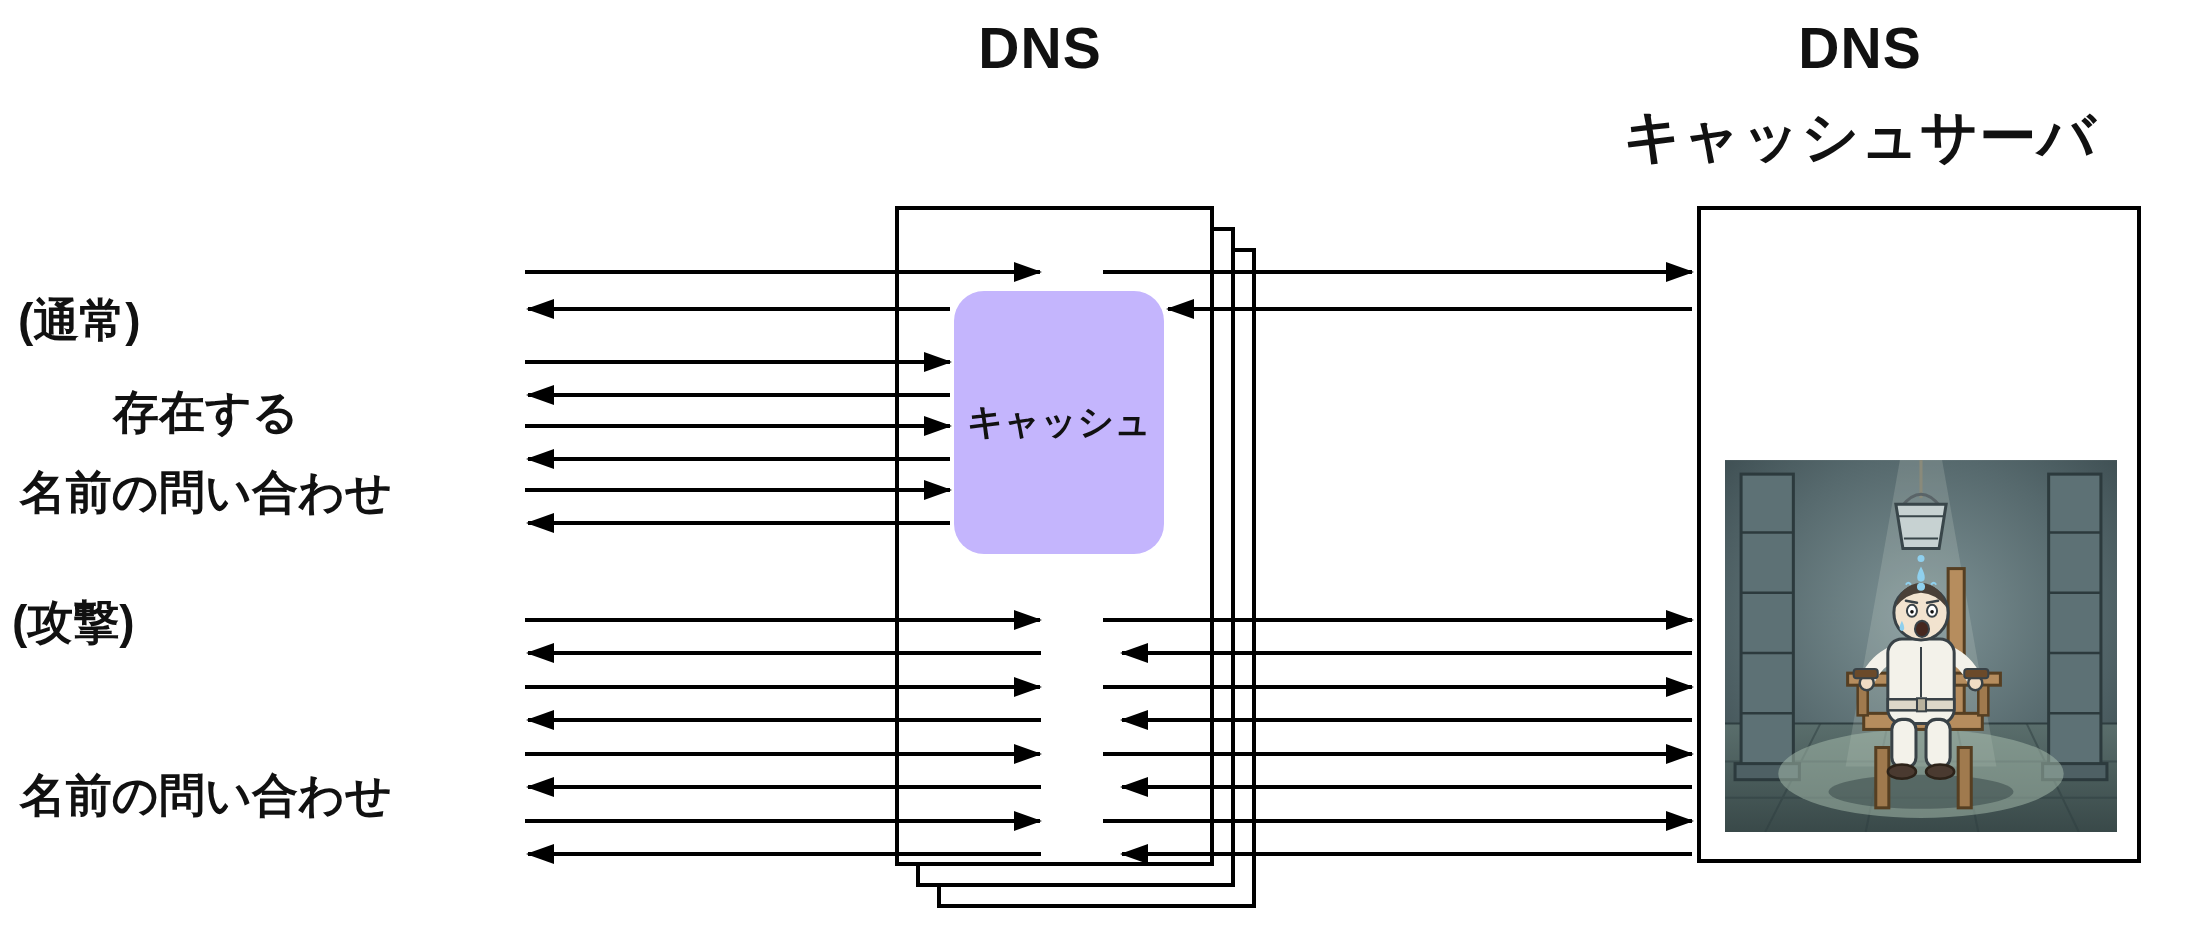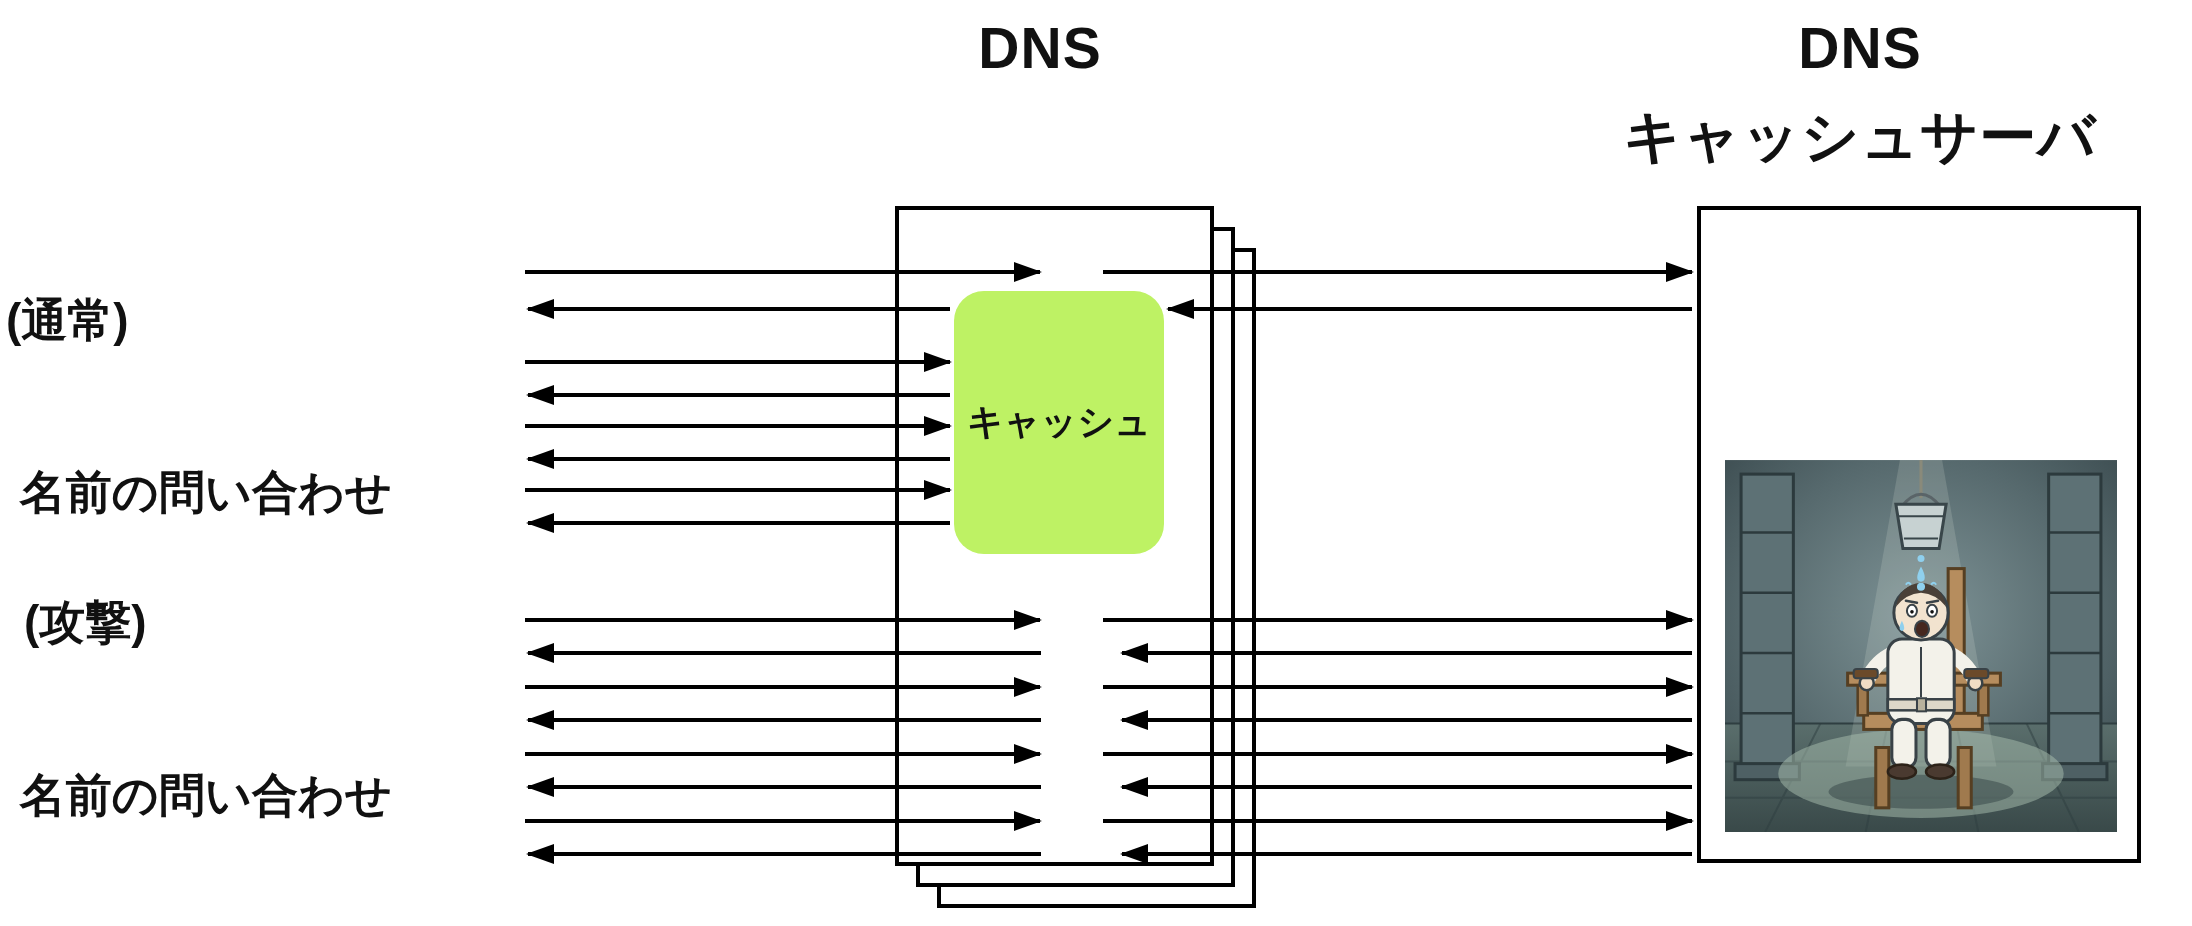--- a/index.html
+++ b/index.html
@@ -5,24 +5,24 @@
   * { margin:0; padding:0; box-sizing:border-box; }
   html,body { background:#ffffff; }
   body { font-family:"Liberation Sans","DejaVu Sans",sans-serif; color:#111; }
   .stage { position:relative; width:2192px; height:926px; background:#fff; overflow:hidden; }
 
   .title { position:absolute; text-align:center; font-weight:700; font-size:57px; line-height:88px; color:#111; letter-spacing:1px; }
   .title-cache   { left:770px;  top:4px; width:540px; }
   .title-content { left:1590px; top:4px; width:540px; }
 
   .side-label { position:absolute; font-weight:700; font-size:46px; line-height:54px; color:#111; white-space:nowrap; }
-  .lbl-normal-tag   { left:6px; top:293px;text-align:center; }
+  .lbl-normal-tag   { left:18px; top:293px;text-align:center; }
   .lbl-normal-l1    { left:0;   top:385px; width:412px; text-align:center; }
   .lbl-normal-l2    { left:0;   top:465px; width:412px; text-align:center; }
-  .lbl-attack-tag   { left:24px; top:595px; }
+  .lbl-attack-tag   { left:12px; top:595px; }
   .lbl-attack-l1    { left:0;   top:688px; width:412px; text-align:center; }
   .lbl-attack-l2    { left:0;   top:768px; width:412px; text-align:center; }
 
   .box { position:absolute; background:#fff; border:4px solid #000; }
   .stack3     { left:937px; top:248px; width:319px; height:660px; }
   .stack2     { left:916px; top:227px; width:319px; height:660px; }
   .cache-main { left:895px; top:206px; width:319px; height:660px; }
   .content-main { left:1697px; top:206px; width:444px; height:657px; }
 
   .cache-chip { position:absolute; left:954px; top:291px; width:210px; height:263px;
@@ -42,29 +42,30 @@
 
   <div class="title title-cache">
     <div>DNS</div>
   </div>
   <div class="title title-content">
     <div>DNS</div>
     <div>キャッシュサーバ</div>
   </div>
 
   <div class="side-label lbl-normal-tag">(通常)</div>
+  <div class="side-label lbl-normal-l1">存在する</div>
   <div class="side-label lbl-normal-l2">名前の問い合わせ</div>
   <div class="side-label lbl-attack-tag">(攻撃)</div>
   <div class="side-label lbl-attack-l2">名前の問い合わせ</div>
 
   <div class="box stack3"></div>
   <div class="box stack2"></div>
   <div class="box cache-main"></div>
 
-  <div class="cache-chip" style="background: #bef264;">
+  <div class="cache-chip" style="background: #c4b5fd;">
     <span>キャッシュ</span>
   </div>
 
   <div class="box content-main">
     <svg class="illustration" viewBox="0 0 390 370" role="img">
       <defs>
         <radialGradient id="wall" cx="50%" cy="42%" r="78%">
           <stop offset="0%" stop-color="#7e9396"></stop>
           <stop offset="55%" stop-color="#56696d"></stop>
           <stop offset="100%" stop-color="#334246"></stop>

